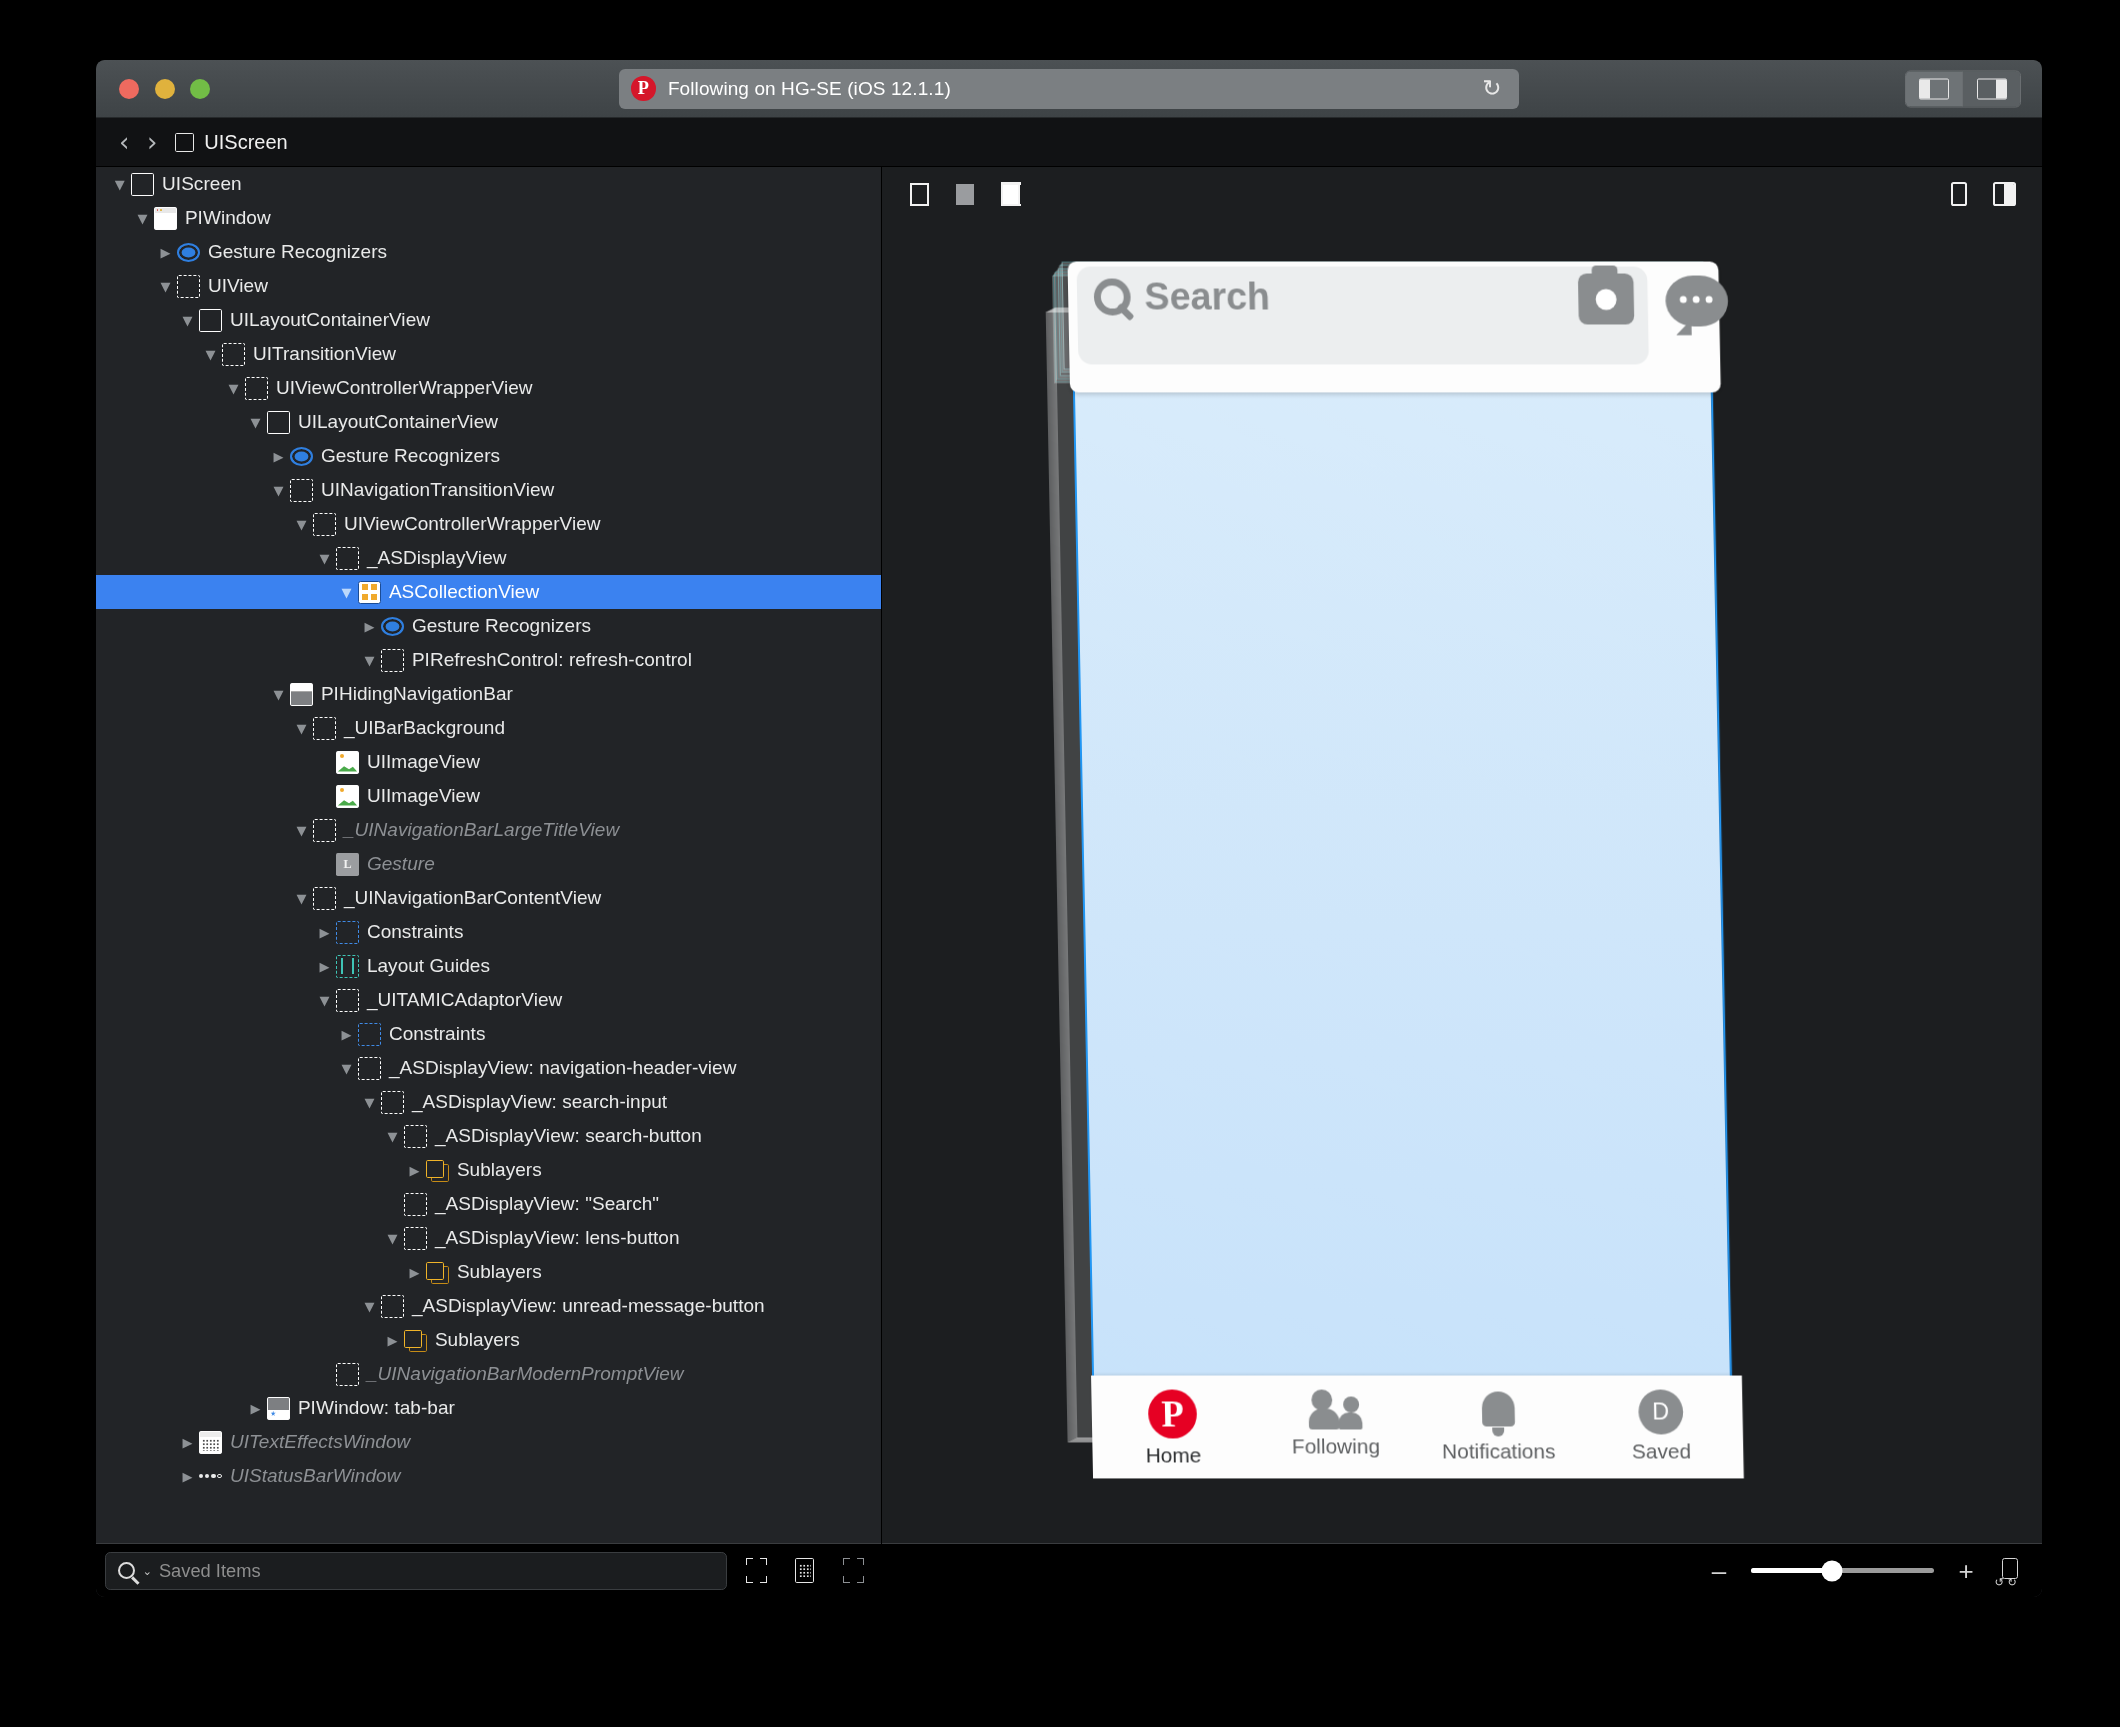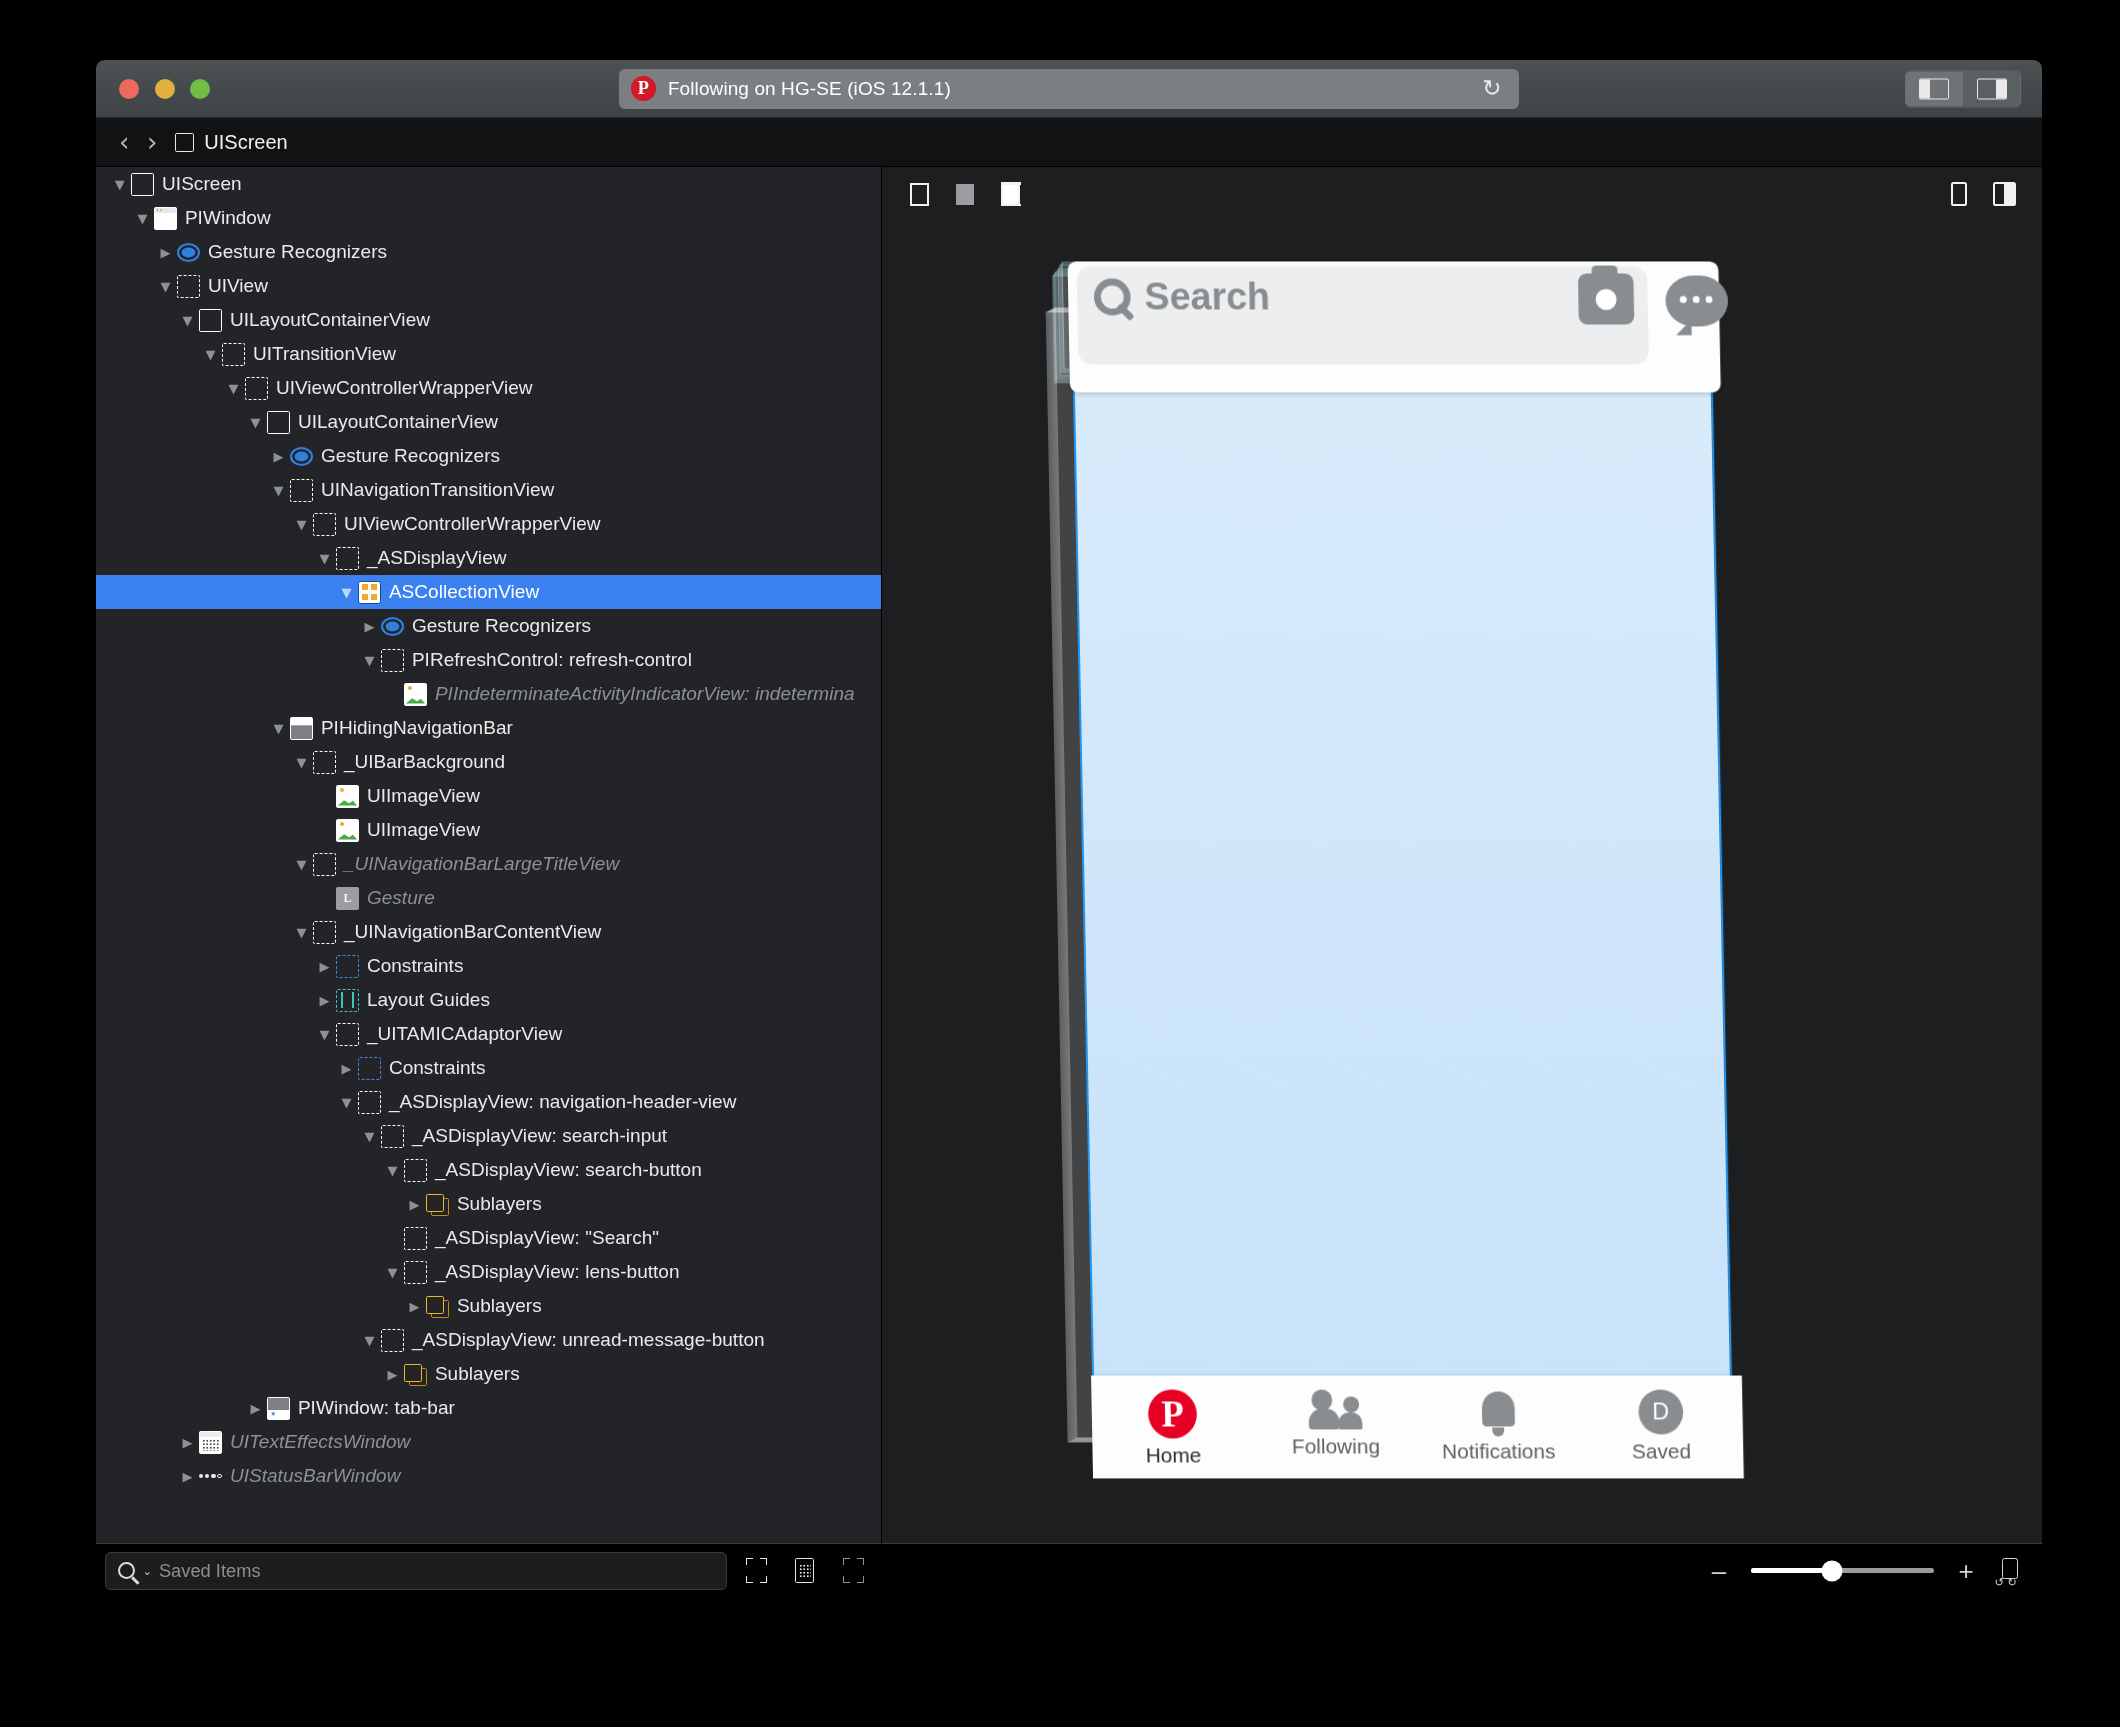--- a/index.html
+++ b/index.html
@@ -404,25 +404,20 @@
           <div class="row" style="padding-left: 262px;">
             <span class="tw">▶</span>
             <span class="ico ic-gr"></span>
             <span class="lbl">Gesture Recognizers</span>
           </div>
           <div class="row" style="padding-left: 262px;">
             <span class="tw">▼</span>
             <span class="ico ic-dash"></span>
             <span class="lbl">PIRefreshControl: refresh-control</span>
           </div>
-          <div class="row" style="padding-left: 285px;">
-            <span class="tw empty"></span>
-            <span class="ico ic-img"></span>
-            <span class="lbl dim">PIIndeterminateActivityIndicatorView: indetermina</span>
-          </div>
           <div class="row" style="padding-left: 171px;">
             <span class="tw">▼</span>
             <span class="ico ic-navbar"></span>
             <span class="lbl">PIHidingNavigationBar</span>
           </div>
           <div class="row" style="padding-left: 194px;">
             <span class="tw">▼</span>
             <span class="ico ic-dash"></span>
             <span class="lbl">_UIBarBackground</span>
           </div>
@@ -508,20 +503,25 @@
           </div>
           <div class="row" style="padding-left: 262px;">
             <span class="tw">▼</span>
             <span class="ico ic-dash"></span>
             <span class="lbl">_ASDisplayView: unread-message-button</span>
           </div>
           <div class="row" style="padding-left: 285px;">
             <span class="tw">▶</span>
             <span class="ico ic-sublayer"></span>
             <span class="lbl">Sublayers</span>
+          </div>
+          <div class="row" style="padding-left: 217px;">
+            <span class="tw empty"></span>
+            <span class="ico ic-dash"></span>
+            <span class="lbl dim">_UINavigationBarModernPromptView</span>
           </div>
           <div class="row" style="padding-left: 148px;">
             <span class="tw">▶</span>
             <span class="ico ic-tabbar"></span>
             <span class="lbl">PIWindow: tab-bar</span>
           </div>
           <div class="row" style="padding-left: 80px;">
             <span class="tw">▶</span>
             <span class="ico ic-kbd"></span>
             <span class="lbl dim">UITextEffectsWindow</span>

